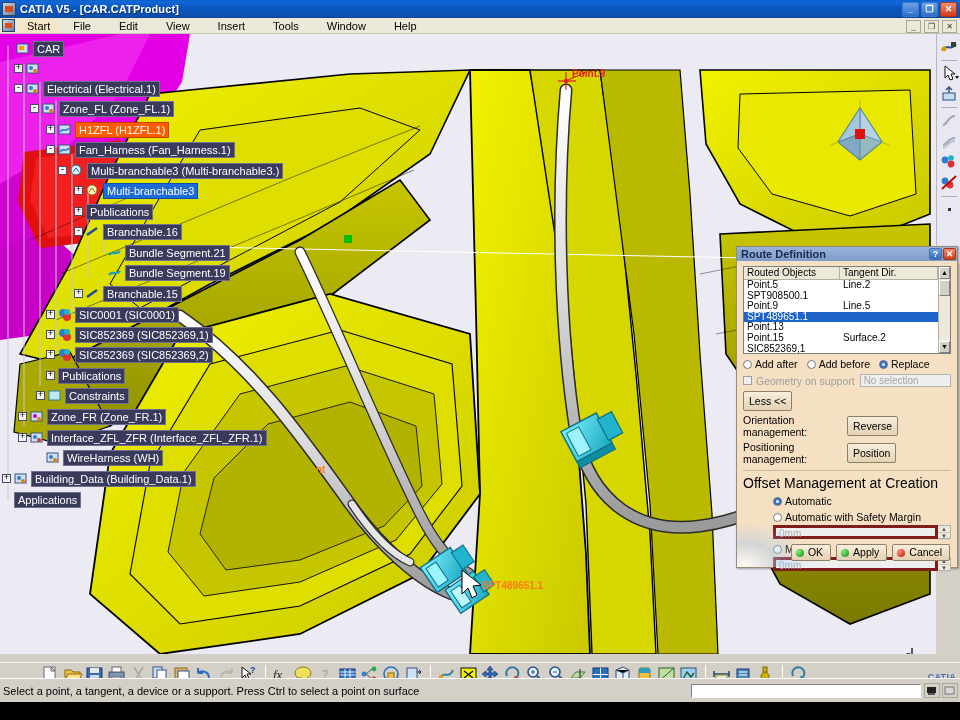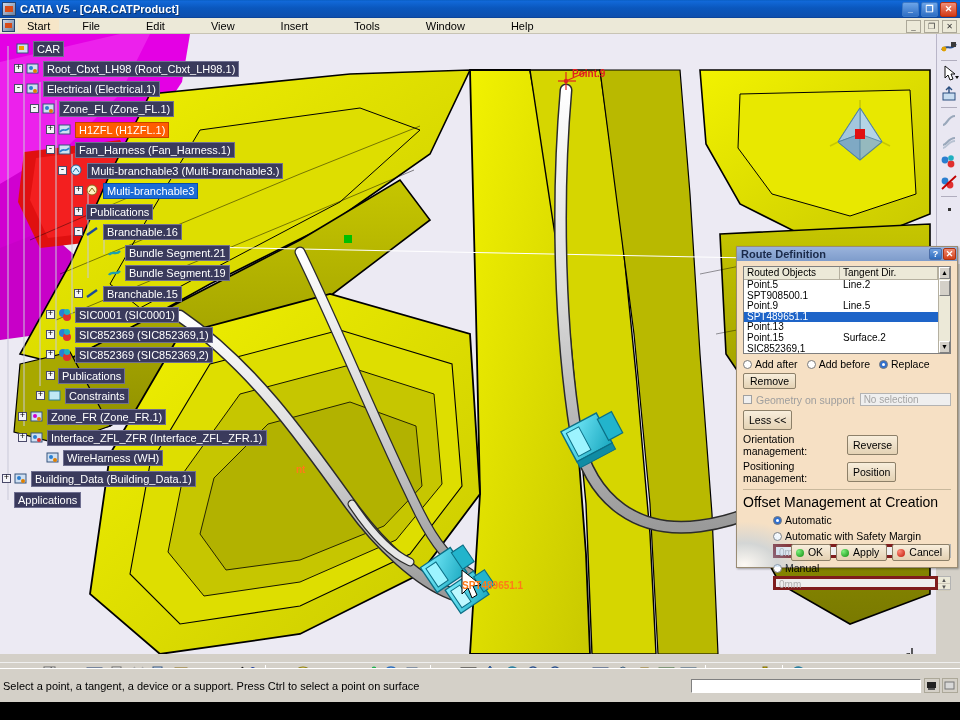--- a/index.html
+++ b/index.html
@@ -38,21 +38,21 @@
 
   
   .menubar {
     position:absolute; top:18px; left:0; width:960px; height:16px;
     background:#ece9d8; display:flex; align-items:center;
     border-bottom:1px solid #c8c4b4; font-size:11px;
   }
   .menu-doc-icon{ width:13px; height:13px; margin:0 3px 0 2px;
     background:linear-gradient(135deg,#cfd8e8,#6b7f9e); border:1px solid #24436e; position:relative;}
   .menu-doc-icon:after{content:"";position:absolute;left:2px;top:3px;width:7px;height:5px;background:#d84b18;}
-  .menuitem { padding:1px 23px; color:#000; white-space:nowrap; }
+  .menuitem { padding:1px 14px; color:#000; white-space:nowrap; }
   .menuitem.start { background:#f6e6c8; padding:1px 9px; }
 
   
   .mdibtns { position:absolute; right:3px; top:18px; height:16px; display:flex; gap:3px; align-items:center;}
   .mdibtn { width:15px; height:13px; background:#ece9d8; border:1px solid #aca899;
     font-size:8px; line-height:11px; text-align:center; color:#333; }
 
   
   .viewport {
     position:absolute; top:34px; left:0; width:936px; height:620px;
@@ -93,21 +93,21 @@
     display:flex; align-items:center; padding-left:40px;
   }
   .btool { width:21px; height:20px; margin-right:1px; position:relative; }
   .bsep { width:1px; height:17px; background:#a0a0a0; margin:0 5px;
           border-right:1px solid #fff; }
   .arrow-dn { position:absolute; right:0px; bottom:0px; width:0;height:0;
     border-left:3px solid transparent;border-right:3px solid transparent;border-top:3px solid #333;}
 
   
   .statusbar {
-    position:absolute; left:0; bottom:18px; width:960px; height:34px;
+    position:absolute; left:0; bottom:18px; width:960px; height:24px;
     background:#d4d0c8; border-top:1px solid #fff;
     display:flex; align-items:center; font-size:11px; color:#000; padding-left:3px;
   }
   .sb-text{ flex:none; }
   .sb-spacer{ flex:1; }
   .sb-input{ width:230px; height:14px; background:#fff; border:1px solid #808080;
     border-right-color:#fff; border-bottom-color:#fff; margin-right:3px;}
   .sb-icon{ width:16px; height:15px; border:1px solid #aca899; background:#d4d0c8;
     margin-right:2px; position:relative;}
   .blackstrip{ position:absolute; left:0; bottom:0; width:960px; height:18px; background:#000;}
@@ -190,21 +190,21 @@
     border-radius:2px; padding:1px 7px 1px 4px; font-size:10.5px; line-height:13px;}
   .dot{ width:8px;height:8px;border-radius:50%;
     background:radial-gradient(circle at 30% 30%,#7cf07c,#108c10); flex:none;}
   .dot.red{ background:radial-gradient(circle at 30% 30%,#ff8a7a,#c01808); }
   .dlg-glow{ position:absolute; left:0; bottom:0; width:74px; height:46px;
     background:radial-gradient(ellipse at 10% 95%, #ffffffcc 0%, #9fc6ee66 35%, transparent 70%);
     pointer-events:none; }
 
   
   .vplabel{ position:absolute; font-size:10px; font-weight:bold; color:#e02020; white-space:nowrap;}
-  .vplabel.orange{ color:#ff7a18; }
+  .vplabel.orange{ color:#ff7a18;margin-left:20px; }
   .catia-logo{ position:absolute; right:4px; bottom:2px; font-size:9px; color:#4a6fa8;
     font-weight:bold; letter-spacing:.3px;}
 </style>
 </head>
 <body>
 
 <div id="app">
 
   <div class="titlebar">
     <div class="tb-icon"></div>
@@ -389,21 +389,20 @@
 
     <div class="tnode" style="left:14px; top:26px;">
       <span class="tplus">+</span>
       <span class="ticon">
         <svg width="15" height="14">
             <rect x="1" y="2" width="11" height="9" fill="#cfe0f2" stroke="#36557e"></rect>
             <circle cx="5" cy="6" r="2" fill="#2b7fd0"></circle>
             <circle cx="9" cy="9" r="2" fill="#e08000"></circle>
           </svg>
       </span>
-      <span class="tlabel">Root_Cbxt_LH98 (Root_Cbxt_LH98.1)</span>
     </div>
 
     <div class="tnode" style="left:14px; top:46px;">
       <span class="tplus">-</span>
       <span class="ticon">
         <svg width="15" height="14">
             <rect x="1" y="2" width="11" height="9" fill="#cfe0f2" stroke="#36557e"></rect>
             <circle cx="5" cy="6" r="2" fill="#2b7fd0"></circle>
             <circle cx="9" cy="9" r="2" fill="#e08000"></circle>
           </svg>
@@ -727,23 +726,20 @@
 
       <div class="radio-row">
         <span class="radio"></span>
         <span class="rlab">Add after</span>
         <span class="radio"></span>
         <span class="rlab">Add before</span>
         <span class="radio on"></span>
         <span class="rlab">Replace</span>
       </div>
 
-      <div style="margin-top:3px;">
-        <span class="btn">Remove</span>
-      </div>
 
       <div class="row-inline">
         <span class="chk"></span>
         <span class="dim" style="margin-right:5px;">Geometry on support</span>
         <span class="txtfield">No selection</span>
       </div>
 
       <div style="margin-top:4px;">
         <span class="btn sm">Less &lt;&lt;</span>
       </div>

